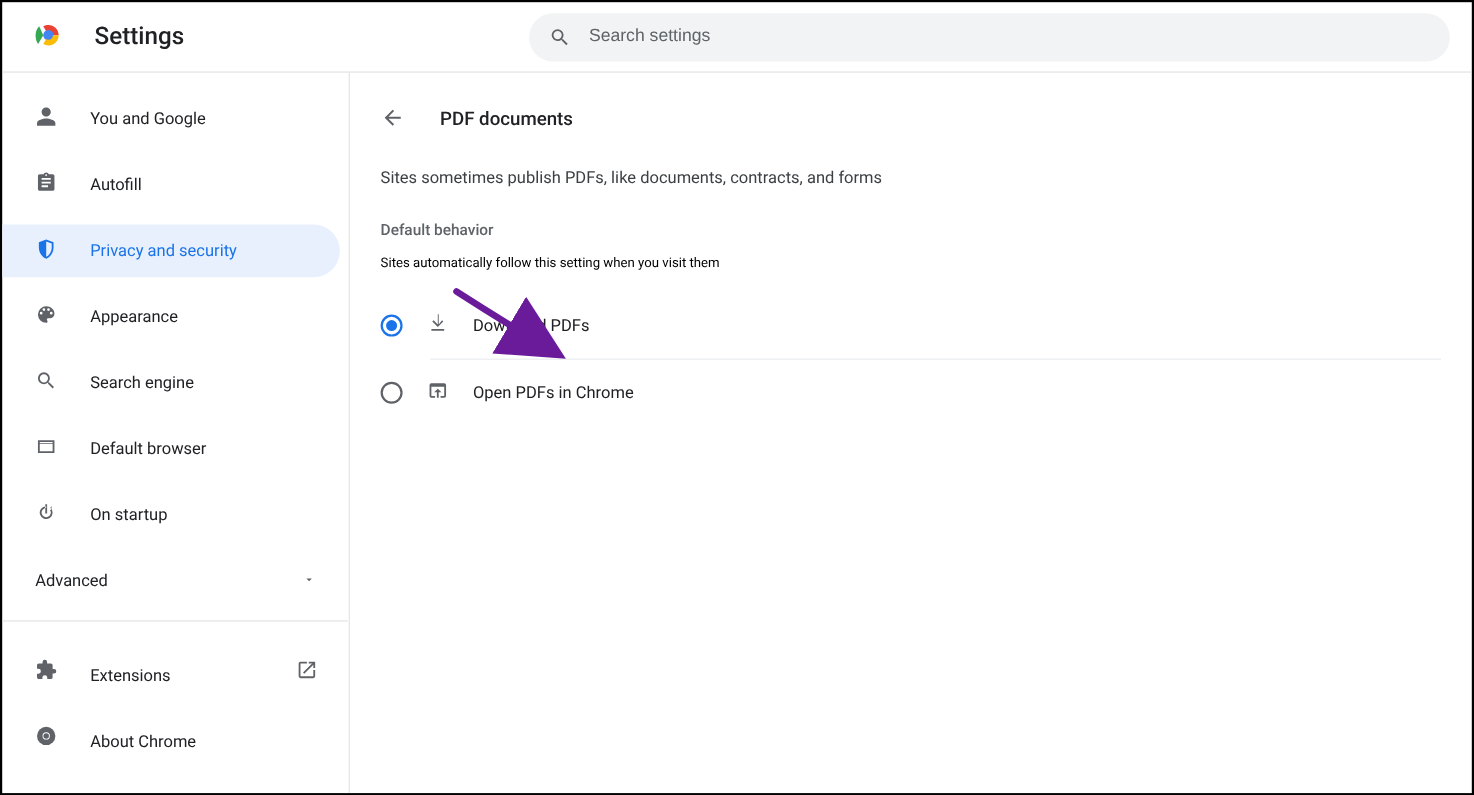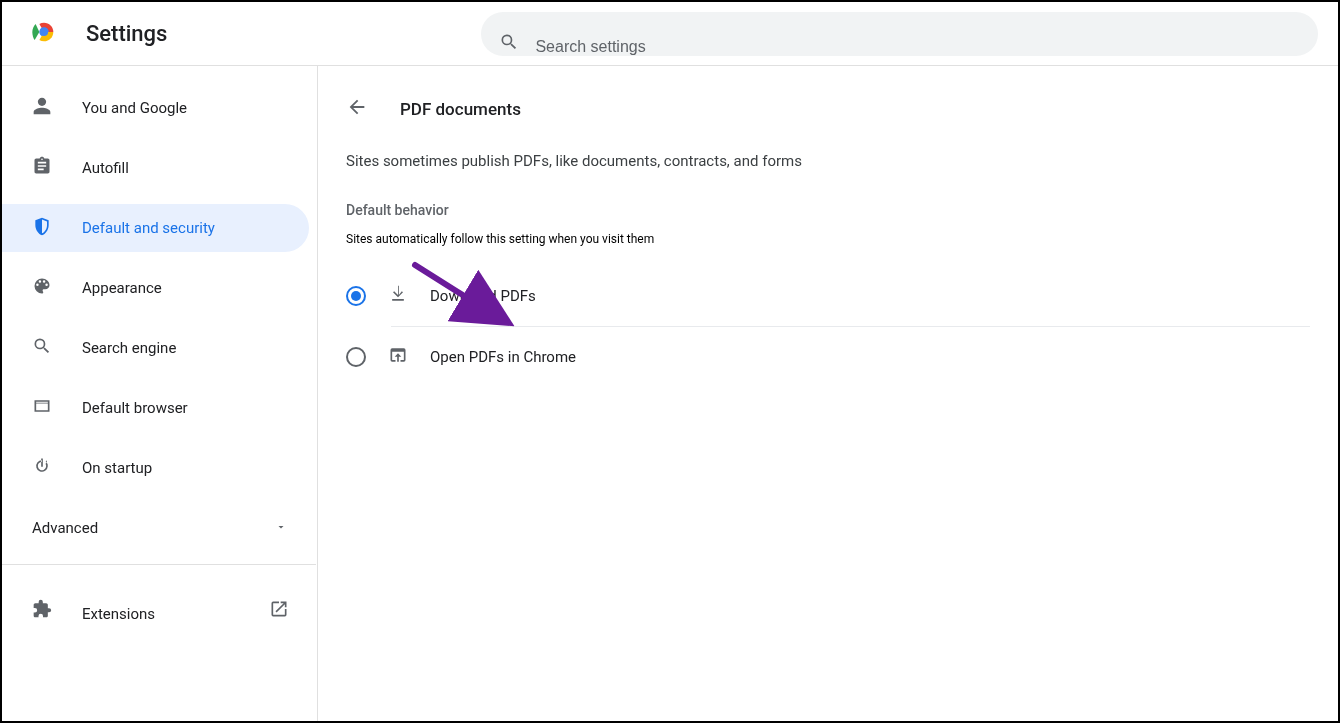--- a/index.html
+++ b/index.html
@@ -32,22 +32,22 @@
   color: #202124;
   margin-left: 4px;
 }
 .search-wrap {
   flex: 1;
   margin-left: 290px;
   background: #f1f3f4;
   border-radius: 24px;
   height: 44px;
   display: flex;
-  align-items: flex-end;
-  padding: 0 18px;
+  align-items: flex-start;
+  padding: 12px 18px;
   gap: 16px;
 }
 .search-wrap svg { fill: #5f6368; }
 .search-input {
   border: none;
   background: transparent;
   font-size: 16px;
   color: #202124;
   outline: none;
   flex: 1;
@@ -222,21 +222,21 @@
       <span><svg viewBox="0 0 24 24">
             <path d="M19 3h-4.18C14.4 1.84 13.3 1 12 1s-2.4.84-2.82 2H5c-1.1 0-2 .9-2 2v14c0 1.1.9 2 2 2h14c1.1 0 2-.9 2-2V5c0-1.1-.9-2-2-2zm-7 0c.55 0 1 .45 1 1s-.45 1-1 1-1-.45-1-1 .45-1 1-1zM7 7h10v2H7zm0 4h10v2H7zm0 4h7v2H7z"></path>
           </svg></span>
       <span>Autofill</span>
     </div>
 
     <div class="nav-item active">
       <span><svg viewBox="0 0 24 24">
             <path d="M12 2L4 5v6c0 5.5 3.8 10.7 8 12 4.2-1.3 8-6.5 8-12V5l-8-3zm0 2.2l6 2.3v4.5c0 4.4-2.9 8.6-6 9.8V4.2z"></path>
           </svg></span>
-      <span>Default and security</span>
+      <span>Privacy and security</span>
     </div>
 
     <div class="nav-item">
       <span><svg viewBox="0 0 24 24">
             <path d="M12 3a9 9 0 000 18c.83 0 1.5-.67 1.5-1.5 0-.39-.15-.74-.39-1.01-.23-.26-.38-.61-.38-.99 0-.83.67-1.5 1.5-1.5H16a5 5 0 005-5c0-4.42-4.03-8-9-8zm-5.5 9a1.5 1.5 0 110-3 1.5 1.5 0 010 3zm3-4a1.5 1.5 0 110-3 1.5 1.5 0 010 3zm5 0a1.5 1.5 0 110-3 1.5 1.5 0 010 3zm3 4a1.5 1.5 0 110-3 1.5 1.5 0 010 3z"></path>
           </svg></span>
       <span>Appearance</span>
     </div>
 
     <div class="nav-item">
@@ -272,20 +272,28 @@
     <div class="ext-row">
       <span><svg viewBox="0 0 24 24">
             <path d="M20.5 11H19V7c0-1.1-.9-2-2-2h-4V3.5a2.5 2.5 0 00-5 0V5H4c-1.1 0-2 .9-2 2v3.8h1.5a2.7 2.7 0 010 5.4H2V20c0 1.1.9 2 2 2h3.8v-1.5a2.7 2.7 0 015.4 0V22H17c1.1 0 2-.9 2-2v-4h1.5a2.5 2.5 0 000-5z"></path>
           </svg></span>
       <span>Extensions</span>
       <span class="open-ext"><svg width="18" height="18" viewBox="0 0 24 24" fill="#5f6368">
             <path d="M19 19H5V5h7V3H5a2 2 0 00-2 2v14a2 2 0 002 2h14a2 2 0 002-2v-7h-2v7zM14 3v2h3.59l-9.83 9.83 1.41 1.41L19 6.41V10h2V3h-7z"></path>
           </svg></span>
     </div>
 
+    <div class="ext-row">
+      <span><svg viewBox="0 0 24 24">
+            <circle cx="12" cy="12" r="10" fill="#5f6368"></circle>
+            <circle cx="12" cy="12" r="4" fill="#fff"></circle>
+            <circle cx="12" cy="12" r="3" fill="#5f6368"></circle>
+          </svg></span>
+      <span>About Chrome</span>
+    </div>
   </div>
 
   <div class="main">
     <div class="page-head">
       <span><svg width="22" height="22" viewBox="0 0 24 24">
             <path d="M20 11H7.83l5.59-5.59L12 4l-8 8 8 8 1.41-1.41L7.83 13H20z"></path>
           </svg></span>
       <span class="page-title">PDF documents</span>
     </div>
 

